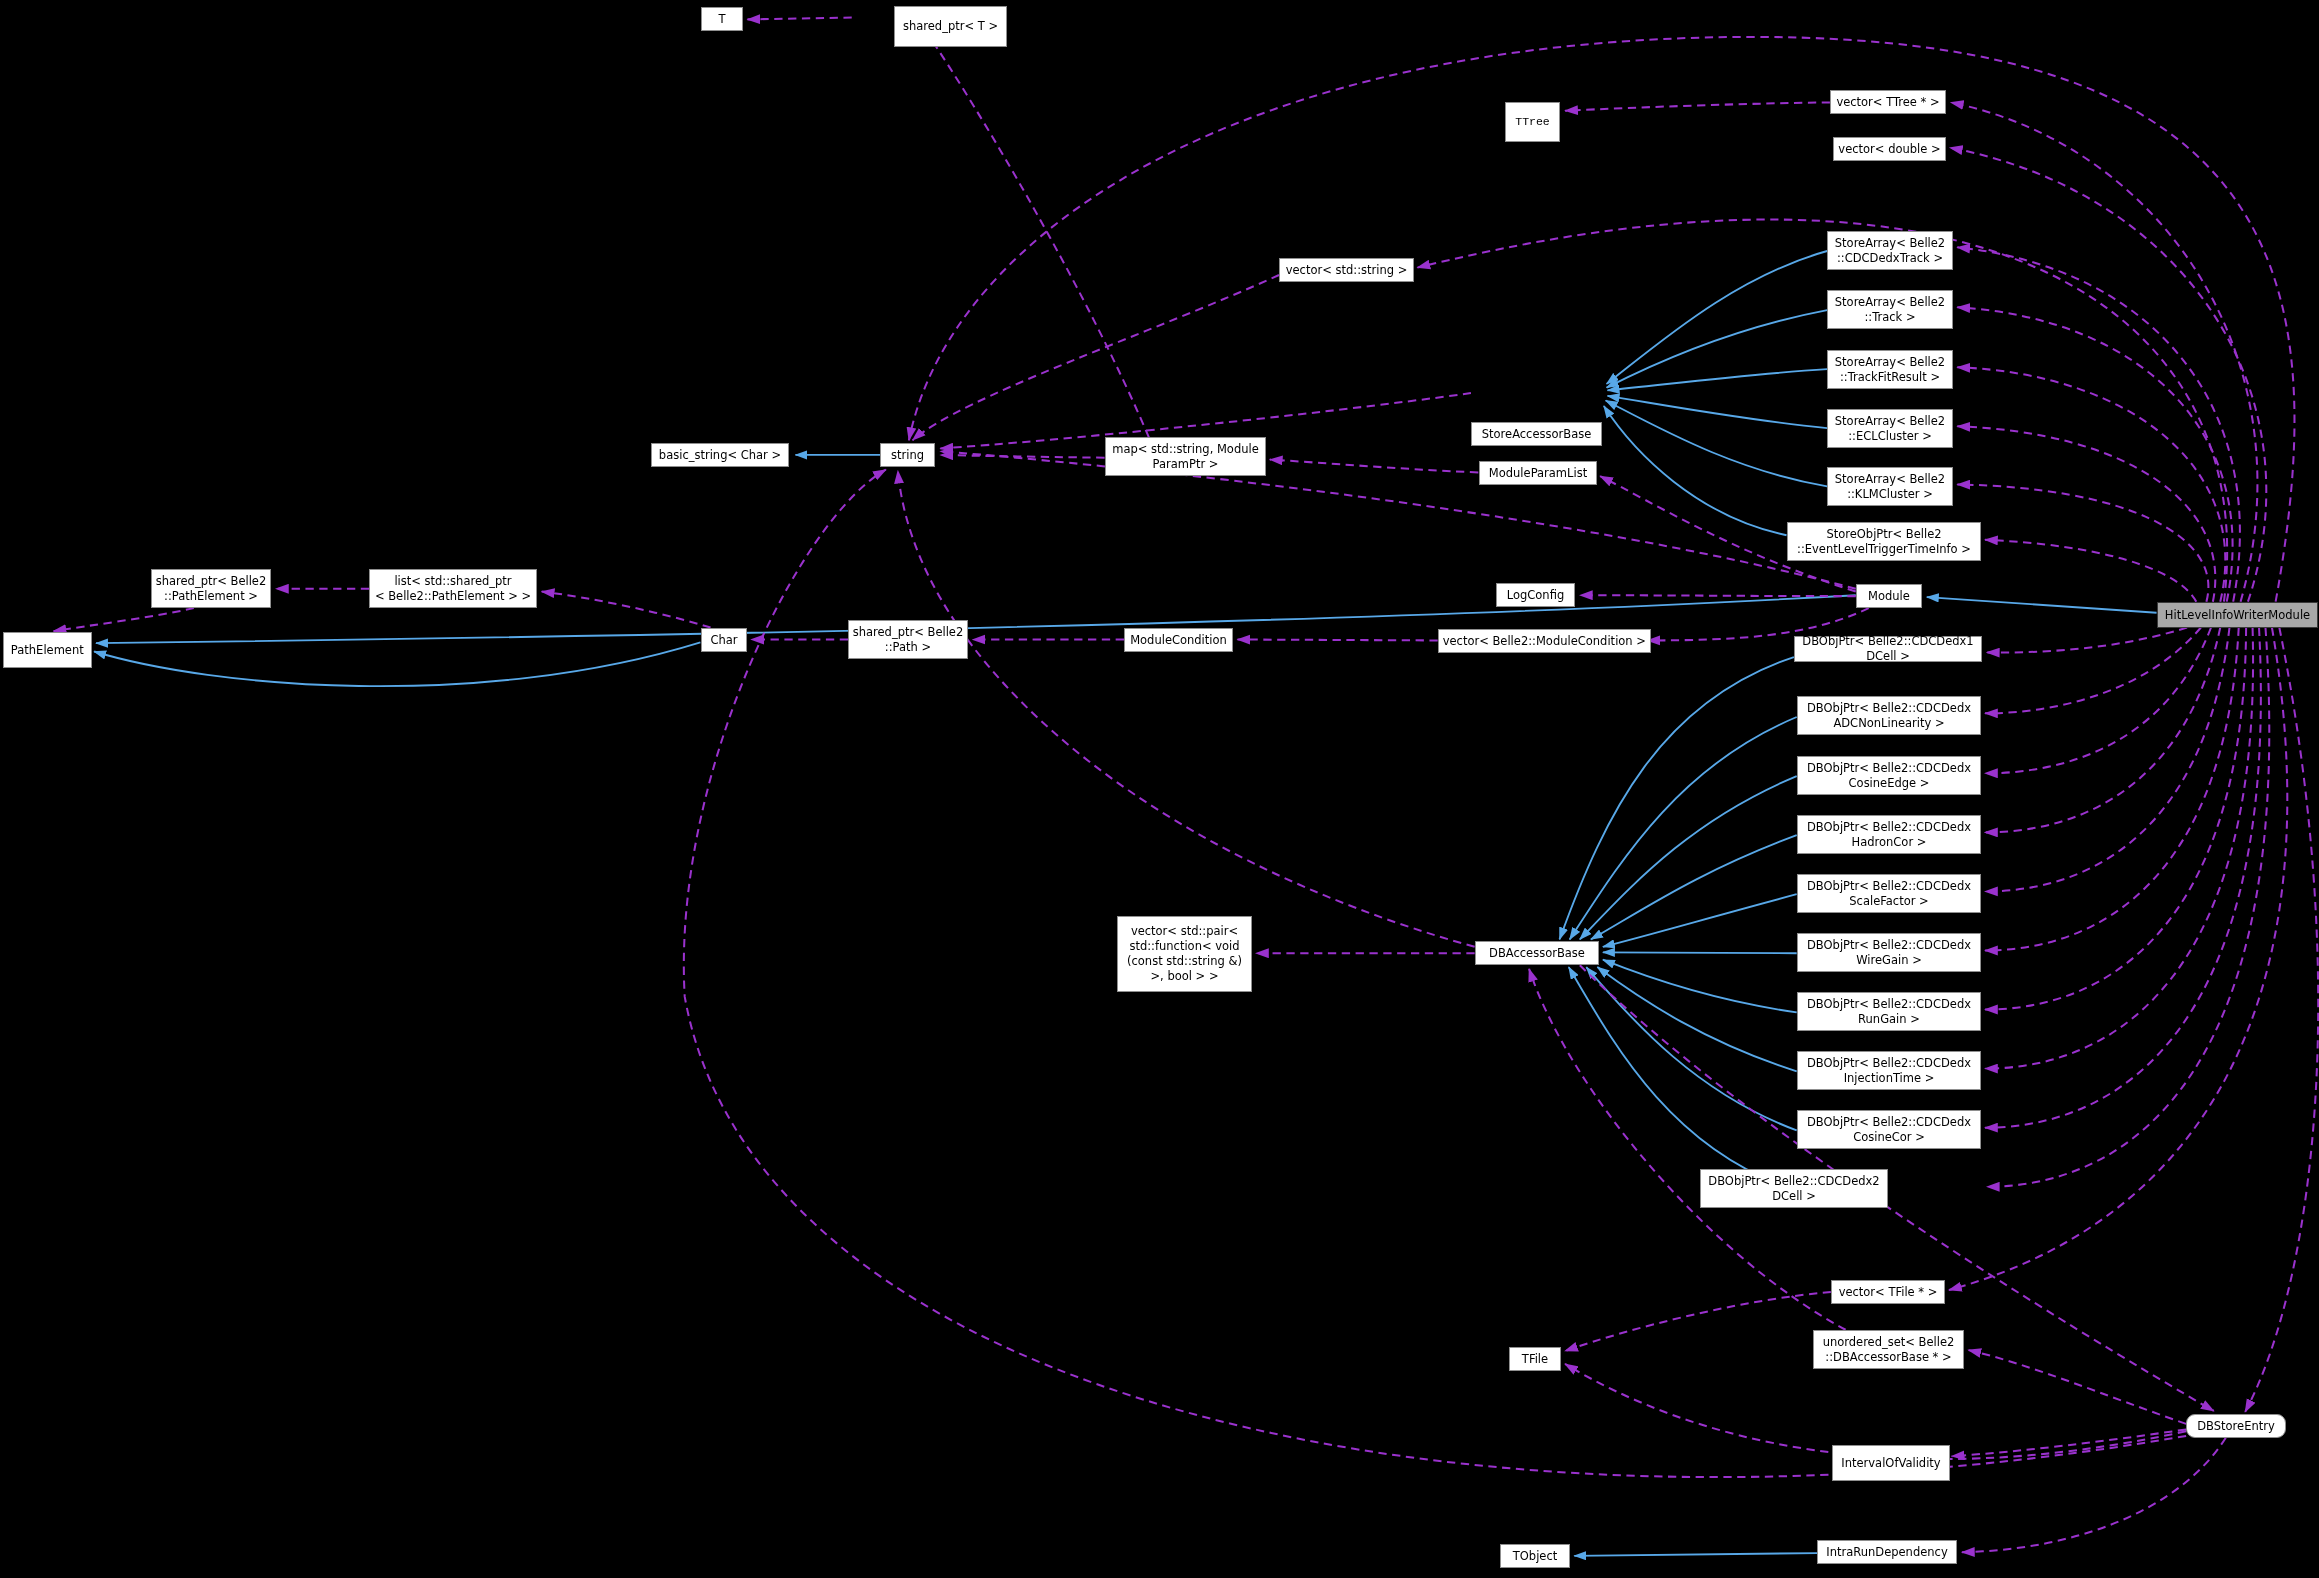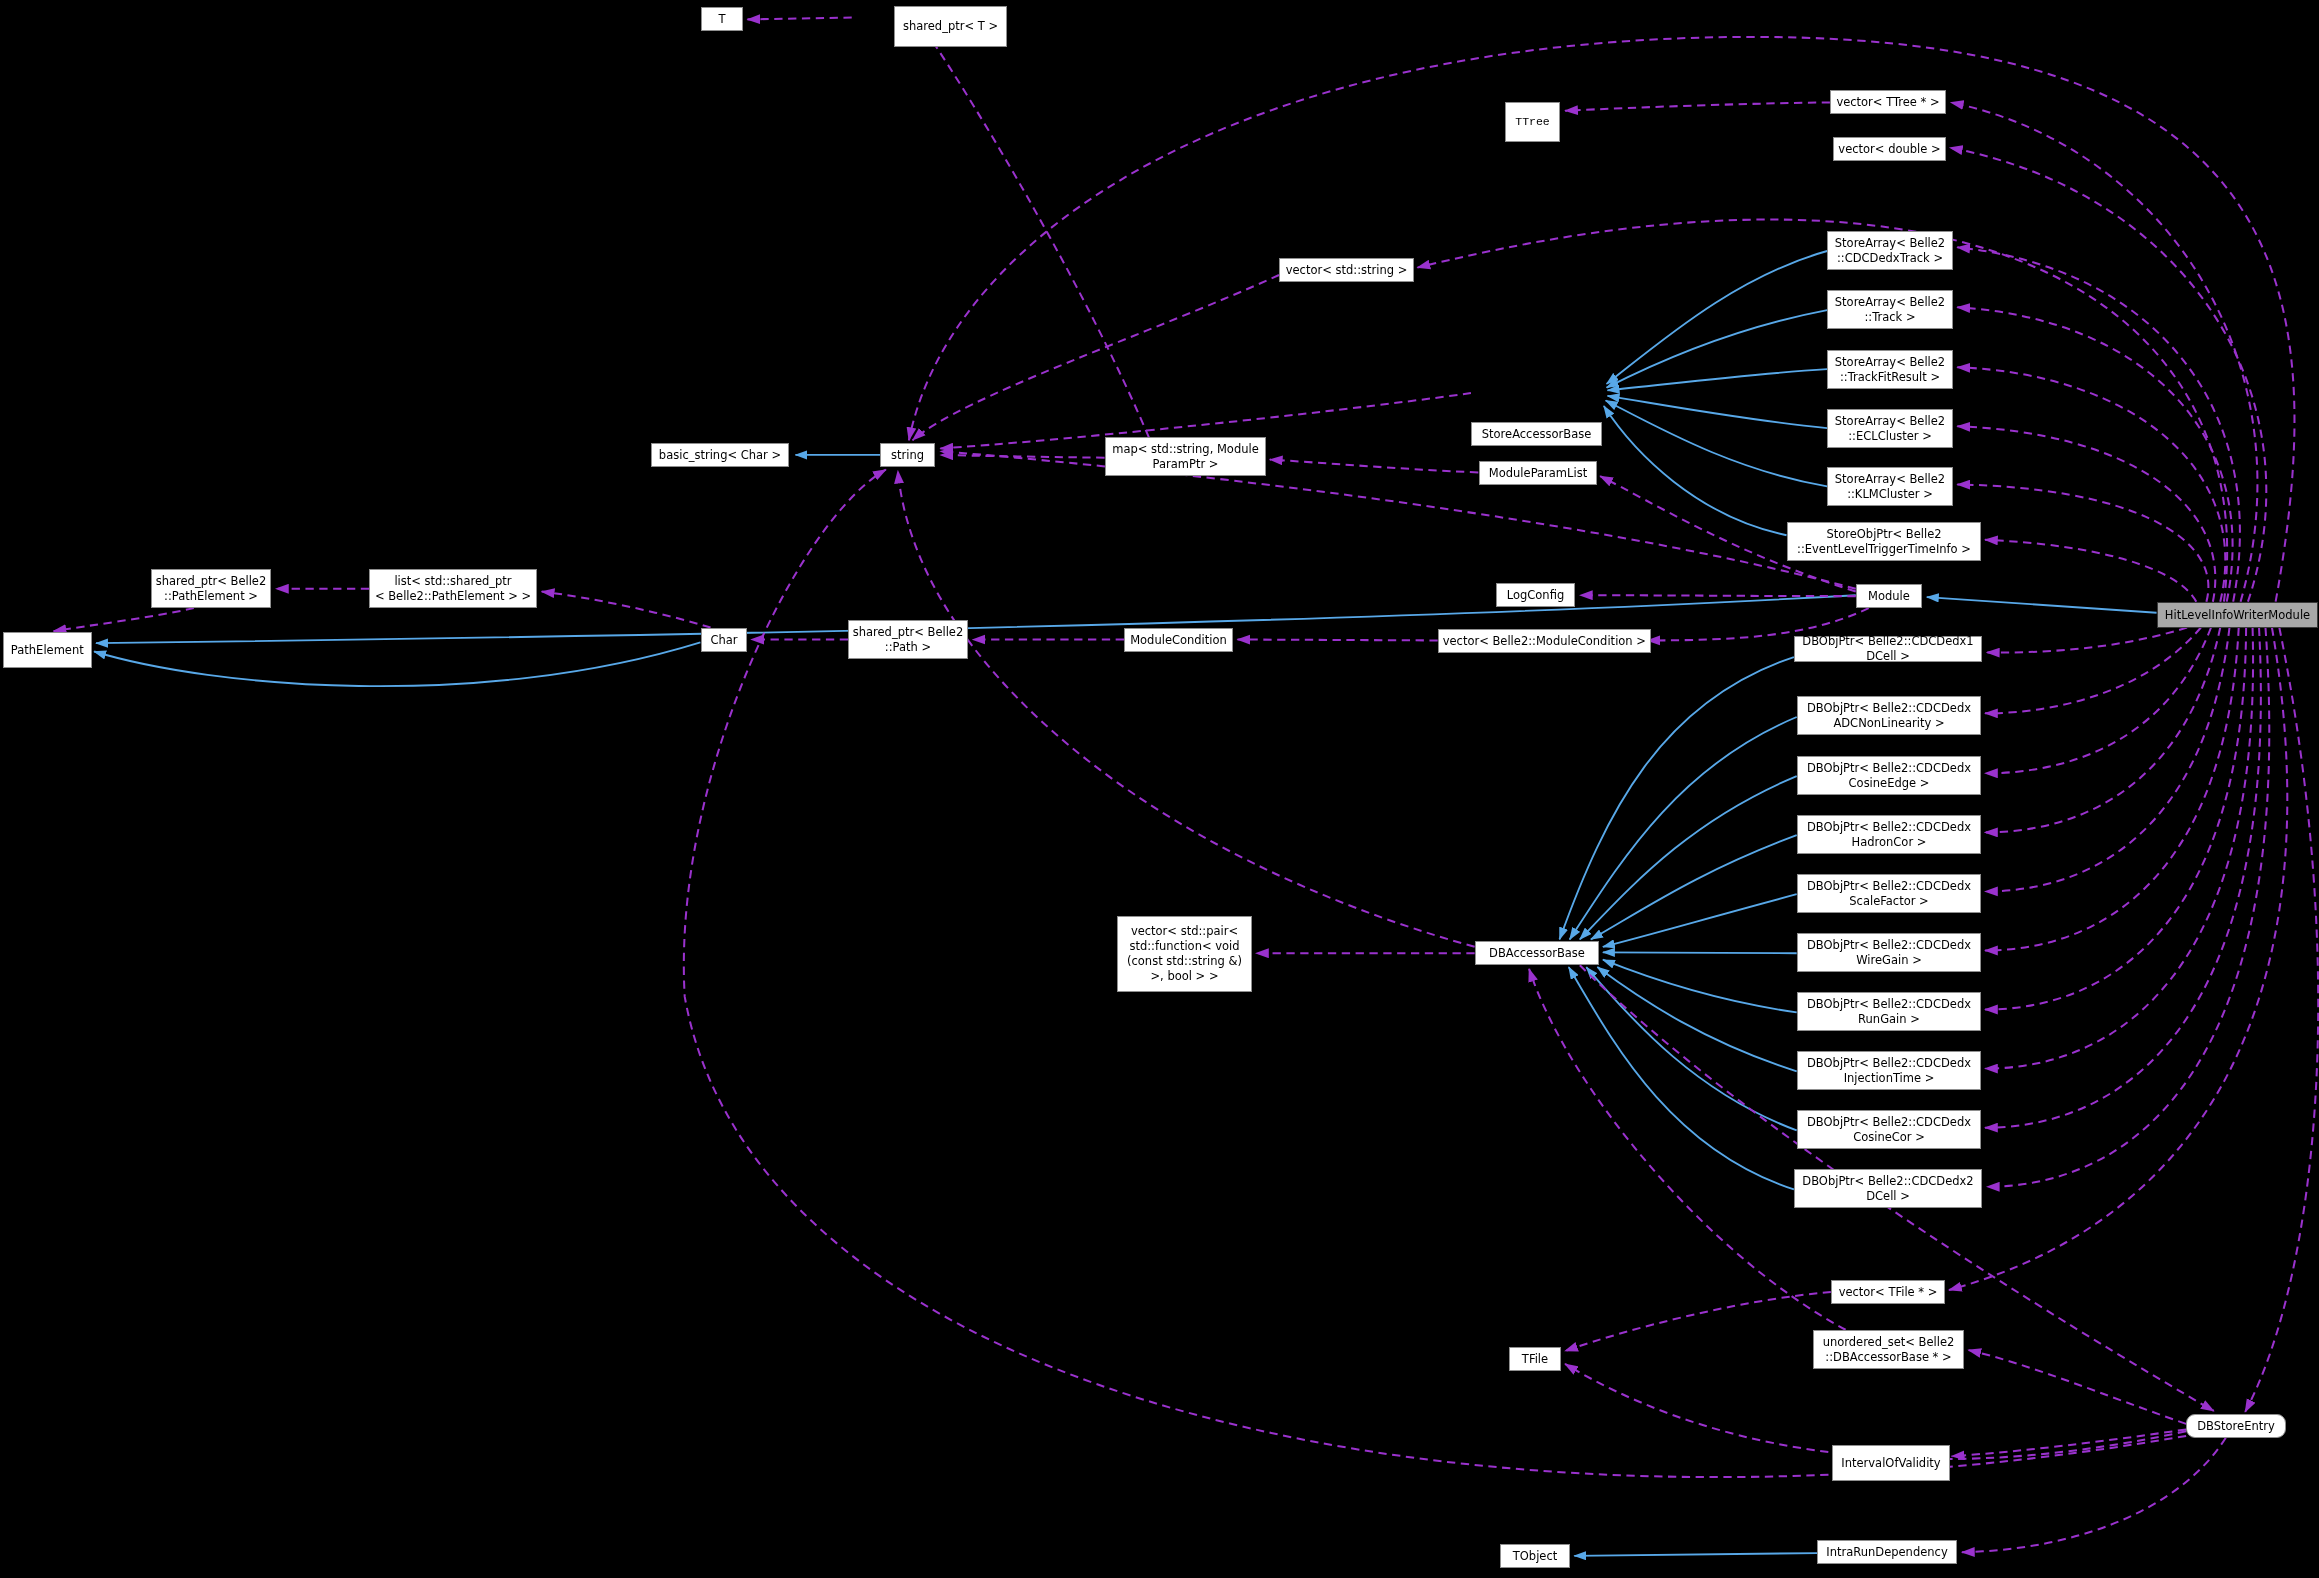--- a/index.html
+++ b/index.html
@@ -221,21 +221,21 @@
         <span>RunGain &gt;</span>
       </div>
       <div class="node" style="left: 1797px; top: 1051px; min-width: 184px; height: 39px;">
         <span>DBObjPtr&lt; Belle2::CDCDedx</span>
         <span>InjectionTime &gt;</span>
       </div>
       <div class="node" style="left: 1797px; top: 1110px; min-width: 184px; height: 39px;">
         <span>DBObjPtr&lt; Belle2::CDCDedx</span>
         <span>CosineCor &gt;</span>
       </div>
-      <div class="node" style="left: 1794px; top: 1169px; min-width: 188px; height: 39px;">
+      <div class="node" style="left: 1700px; top: 1169px; min-width: 188px; height: 39px;">
         <span>DBObjPtr&lt; Belle2::CDCDedx2</span>
         <span>DCell &gt;</span>
       </div>
       <div class="node" style="left: 1117px; top: 916px; min-width: 135px; height: 76px;">
         <span>vector&lt; std::pair&lt;</span>
         <span>std::function&lt; void</span>
         <span>(const std::string &amp;)</span>
         <span>&gt;, bool &gt; &gt;</span>
       </div>
       <div class="node" style="left: 1475px; top: 941px; min-width: 124px; height: 24px;">

